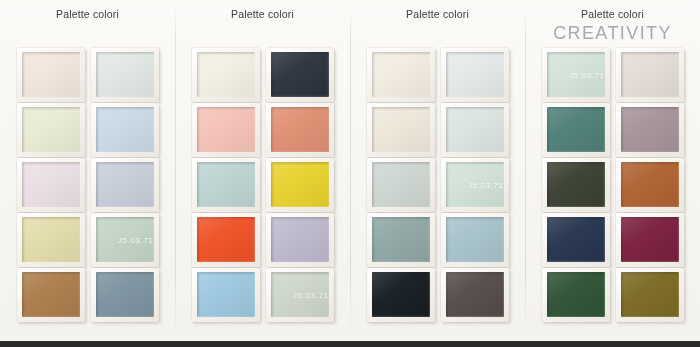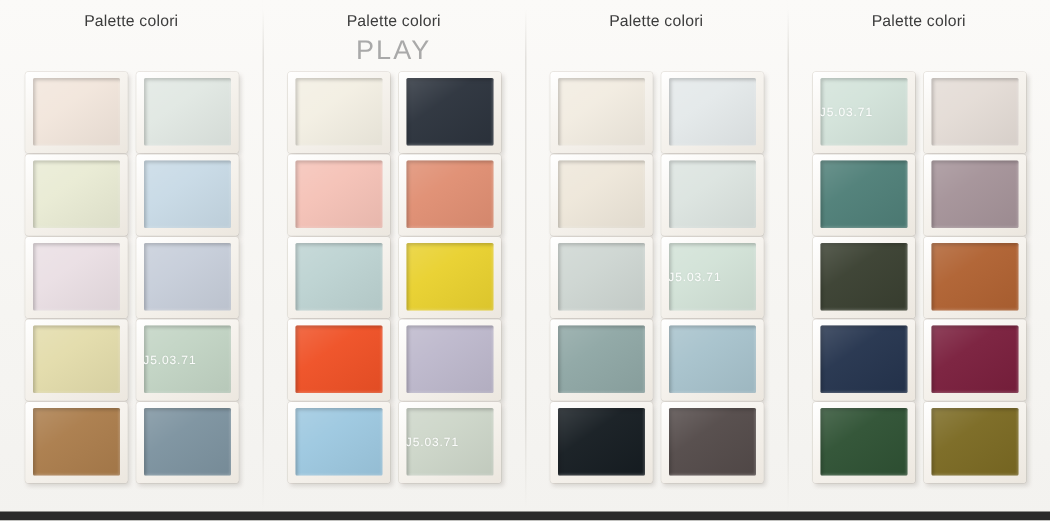--- a/index.html
+++ b/index.html
@@ -117,21 +117,21 @@
     pointer-events: none;
   }
 
   
   .swatch .code {
     position: absolute;
     left: 0;
     right: 0;
     top: 50%;
     transform: translateY(-50%);
-    text-align: left;
+    text-align: right;
     font-size: 8px;
     letter-spacing: 0.6px;
     color: #ffffff;
     opacity: 0.92;
     z-index: 3;
     text-shadow: 0 0 2px rgba(0,0,0,0.12);
     white-space: nowrap;
   }
 
   
@@ -184,21 +184,20 @@
           <div class="well" style="background: rgb(171, 125, 76);"></div>
         </div>
         <div class="swatch">
           <div class="well" style="background: rgb(125, 147, 160);"></div>
         </div>
       </div>
     </div>
     <div class="panel">
       <div class="panel-header">
         <div class="palette-kicker">Palette colori</div>
-        <div class="palette-name">PLAY</div>
       </div>
       <div class="swatch-grid">
         <div class="swatch">
           <div class="well" style="background: rgb(243, 239, 227);"></div>
         </div>
         <div class="swatch">
           <div class="well" style="background: rgb(44, 51, 61);"></div>
         </div>
         <div class="swatch">
           <div class="well" style="background: rgb(245, 194, 183);"></div>
@@ -263,20 +262,21 @@
           <div class="well" style="background: rgb(22, 29, 34);"></div>
         </div>
         <div class="swatch">
           <div class="well" style="background: rgb(84, 75, 74);"></div>
         </div>
       </div>
     </div>
     <div class="panel">
       <div class="panel-header">
         <div class="palette-kicker">Palette colori</div>
+        <div class="palette-name">CREATIVITY</div>
       </div>
       <div class="swatch-grid">
         <div class="swatch">
           <div class="well" style="background: rgb(211, 227, 218);">
             <div class="code">J5.03.71</div>
           </div>
         </div>
         <div class="swatch">
           <div class="well" style="background: rgb(228, 220, 214);"></div>
         </div>

